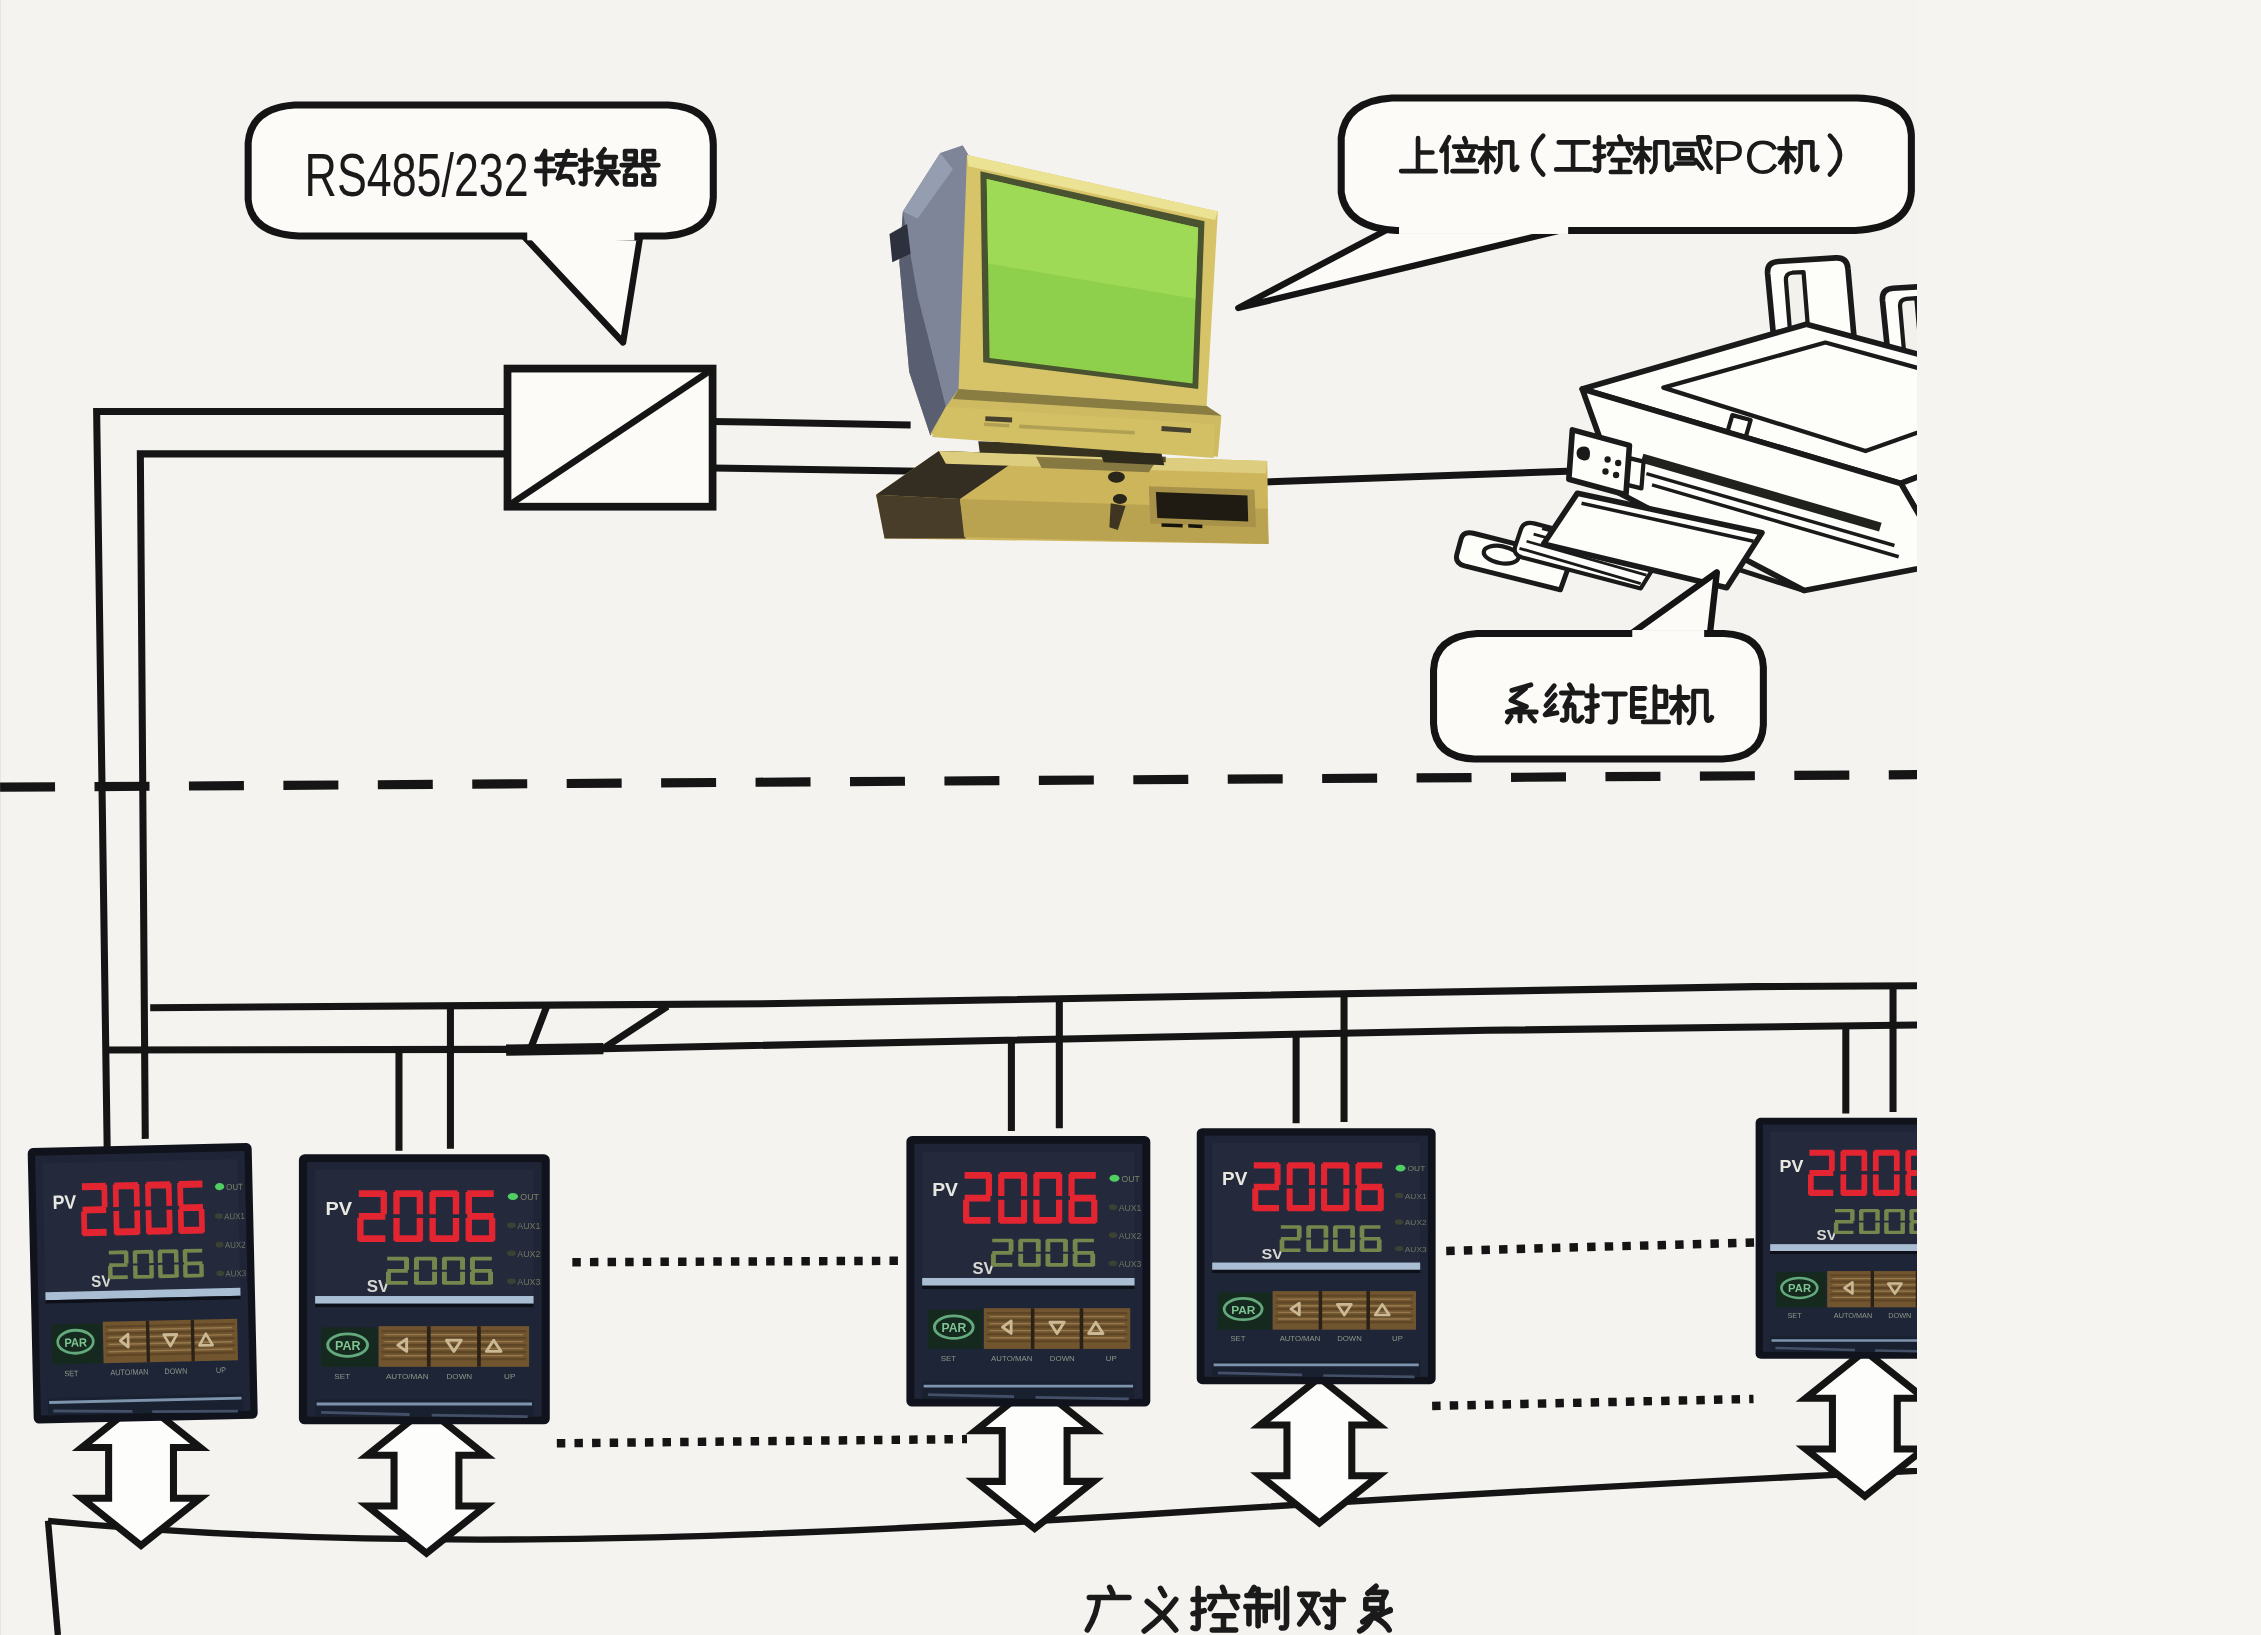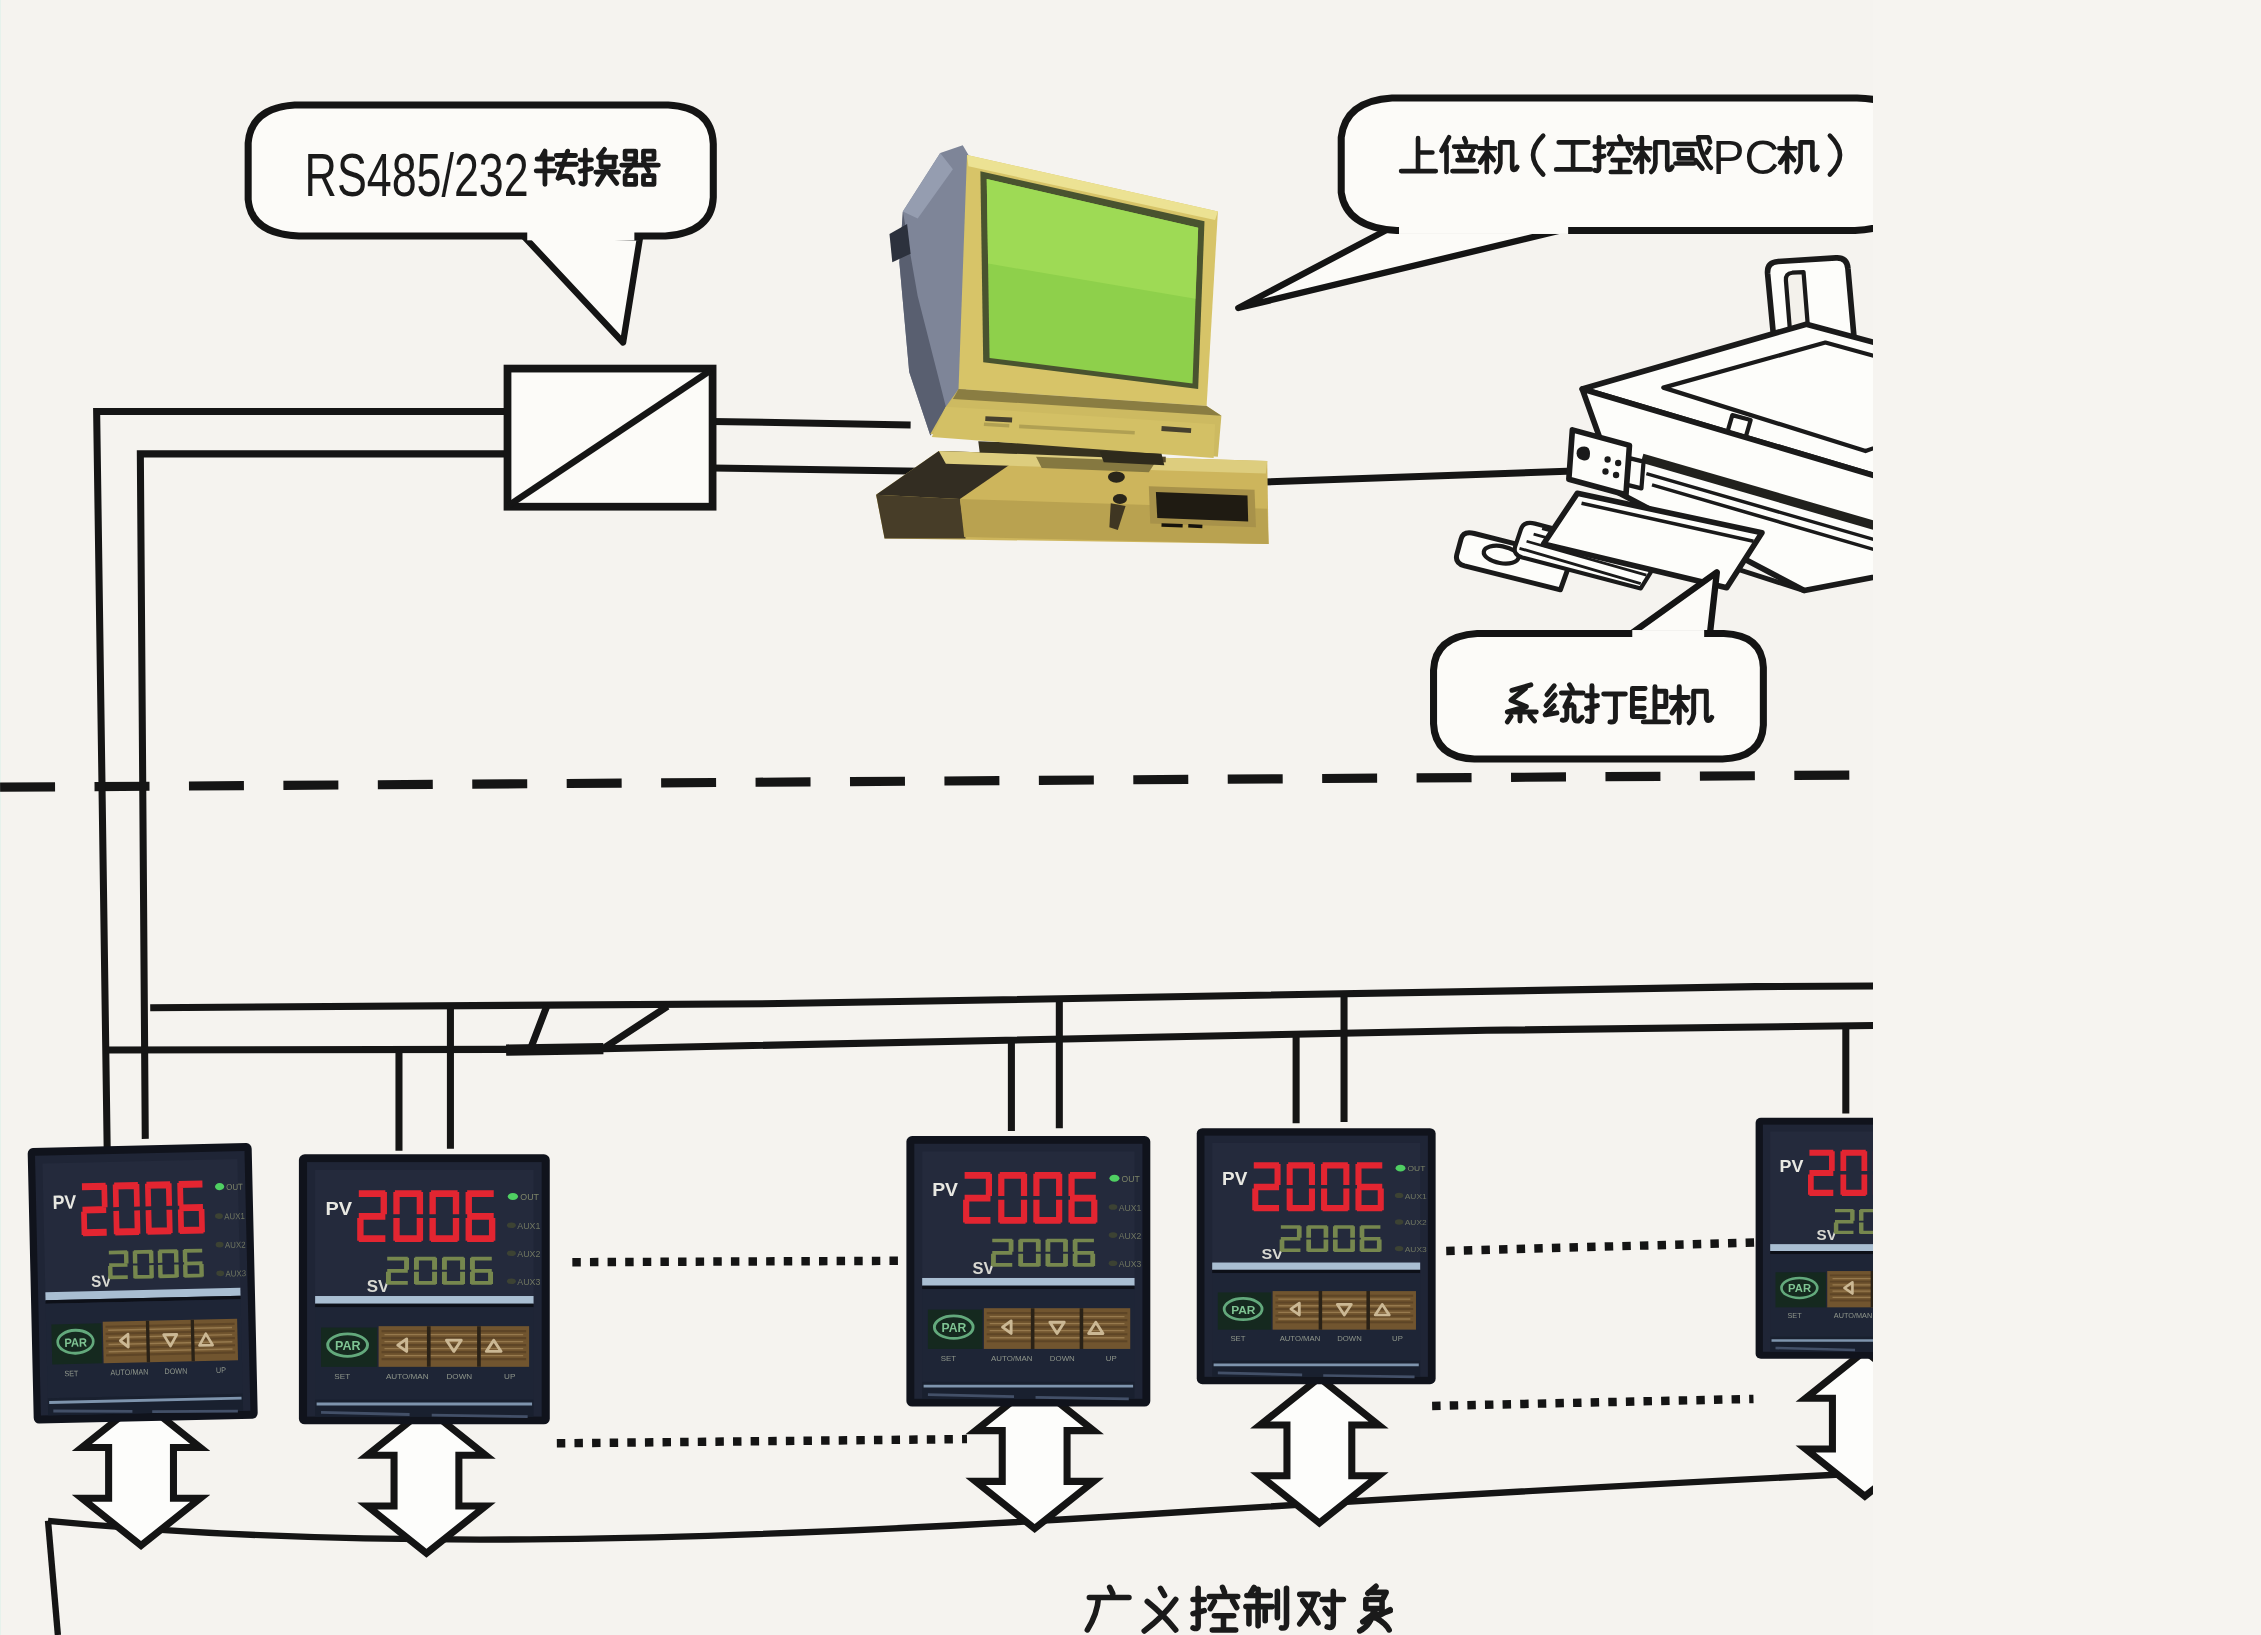--- a/index.html
+++ b/index.html
@@ -1,16 +1,16 @@
 <!DOCTYPE html>
 <html style="font-size:11.3px"><head>
 <meta charset="utf-8">
 <style>
 html,body{margin:0;padding:0;background:#f6f4f0;}
-#page{position:relative;width:1873px;height:1635px;background:#5eead4;overflow:hidden;font-family:"Liberation Sans",sans-serif;}
+#page{position:relative;width:1873px;height:1635px;background:#4d7c0f;overflow:hidden;font-family:"Liberation Sans",sans-serif;padding-left:44px;}
 svg{position:absolute;left:0;top:0;}
 </style>
 </head>
 <body>
 <div id="page">
 <svg width="2261" height="1635" viewBox="0 0 3208 2320">
 <defs>
 
 <g id="sg2">
           <path d="M3 0h50v11H3Z M44 3h12v36H44Z M3 37h50v11H3Z M0 45h12v37H0Z M3 73h50v11H3Z" fill="currentColor"></path>

